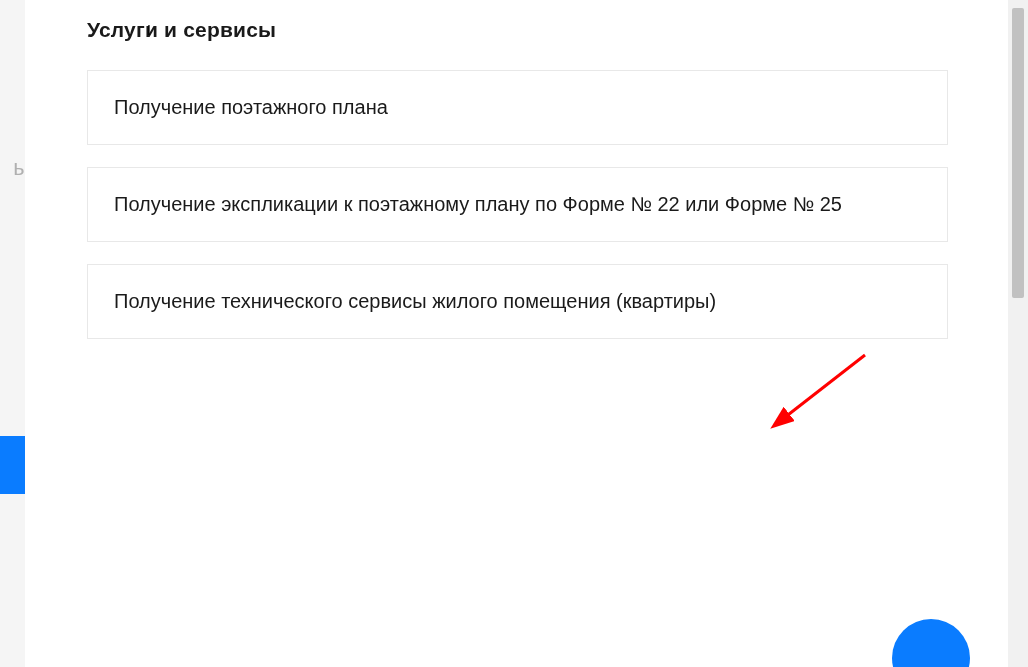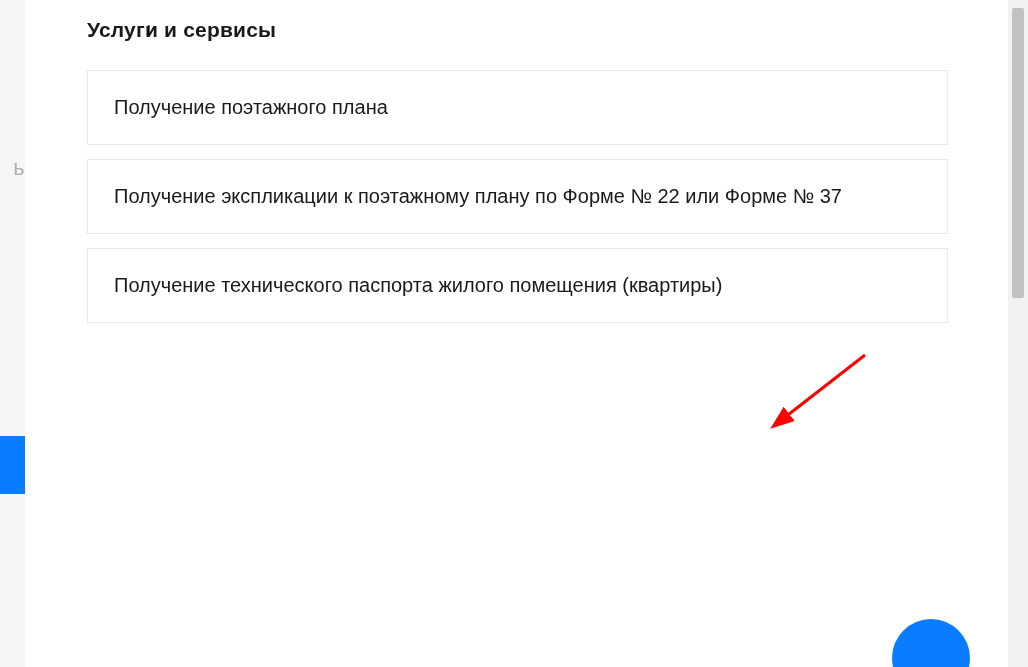--- a/index.html
+++ b/index.html
@@ -51,21 +51,21 @@
     .section-heading {
       font-size: 21px;
       font-weight: bold;
       color: #1a1a1a;
       margin-bottom: 28px;
       letter-spacing: 0.2px;
     }
     .service-list {
       display: flex;
       flex-direction: column;
-      gap: 14px;
+      gap: 22px;
     }
     .service-item {
       border: 1px solid #e8e8e8;
       background: #ffffff;
       padding: 22px 26px 22px 26px;
       cursor: pointer;
       font-size: 20px;
       color: #1a1a1a;
       line-height: 1.45;
     }
@@ -121,24 +121,24 @@
   <div class="main-content">
     <h2 class="section-heading">Услуги и сервисы</h2>
 
     <div class="cursor-mark">I</div>
 
     <div class="service-list">
       <div class="service-item">
         <span>Получение поэтажного плана</span>
       </div>
       <div class="service-item">
-        <span>Получение экспликации к поэтажному плану по Форме № 22 или Форме № 37</span>
+        <span>Получение экспликации к поэтажному плану по Форме № 22 или Форме № 25</span>
       </div>
       <div class="service-item">
-        <span>Получение технического паспорта жилого помещения (квартиры)</span>
+        <span>Получение технического сервисы жилого помещения (квартиры)</span>
       </div>
     </div>
 
     <svg class="annotation-arrow" width="110" height="95" viewBox="0 0 110 95">
       <defs>
         <marker id="arrowhead" markerWidth="8" markerHeight="8" refX="6" refY="3" orient="auto">
           <polygon points="0 0, 8 3, 0 6" fill="#ff0000"></polygon>
         </marker>
       </defs>
       <line x1="100" y1="5" x2="10" y2="75" stroke="#ff0000" stroke-width="3" marker-end="url(#arrowhead)"></line>

